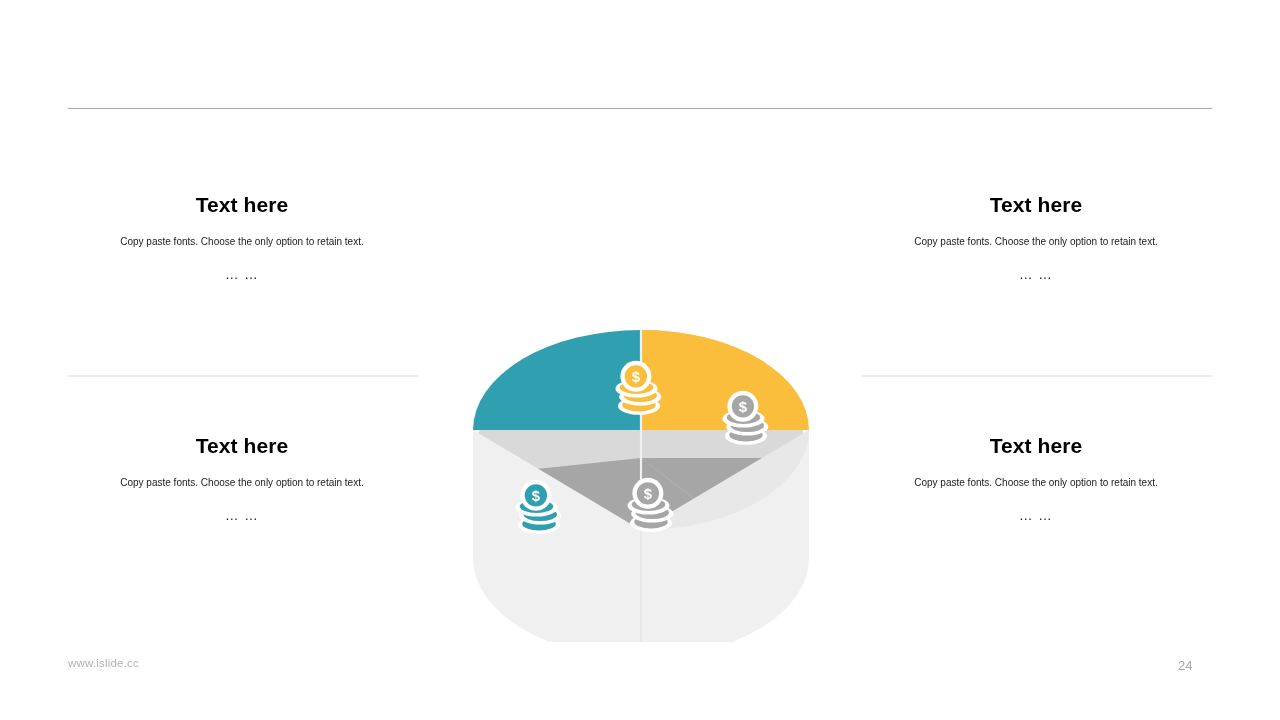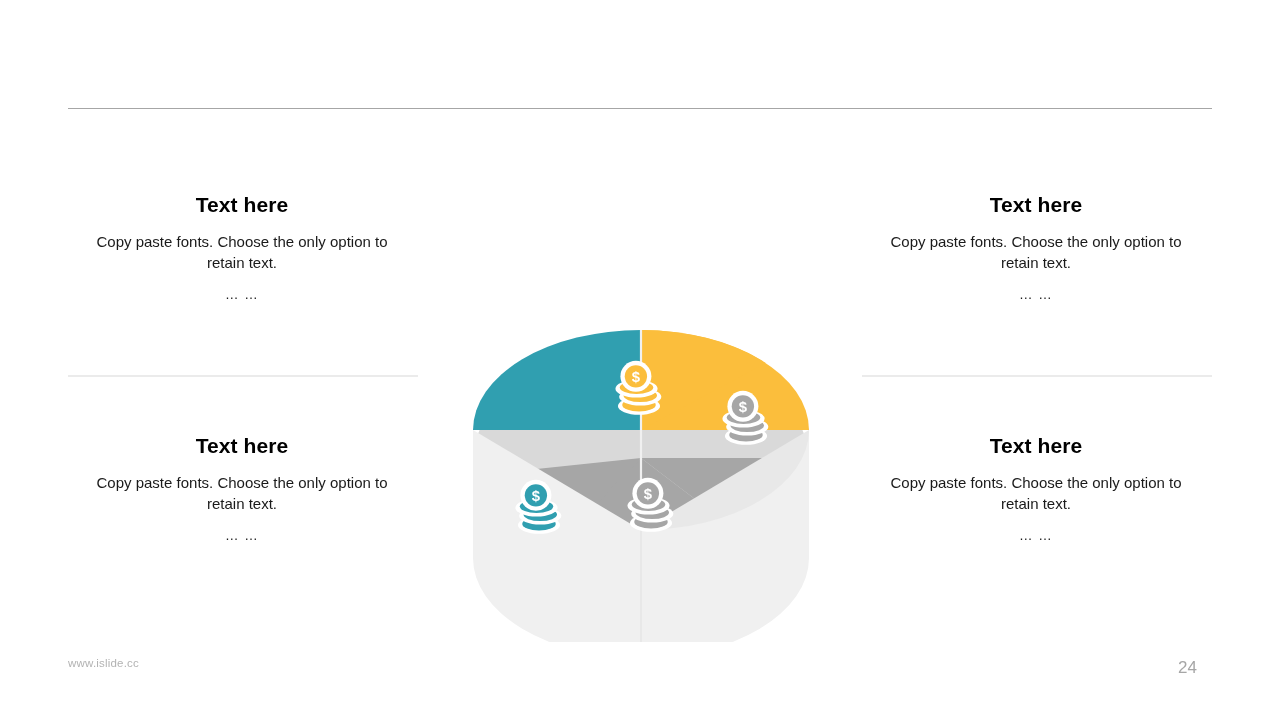--- a/index.html
+++ b/index.html
@@ -53,21 +53,21 @@
 
   .tb-title {
     font-size: 21px;
     font-weight: bold;
     color: #000000;
     line-height: 26px;
     margin: 0 0 14px 0;
     letter-spacing: 0.1px;
   }
   .tb-body {
-    font-size: 15px;
+    font-size: 10px;
     color: #1a1a1a;
     line-height: 20.5px;
     margin: 12px;
     padding: 0 18px;
   }
   .tb-dots {
     font-size: 13.5px;
     color: #1a1a1a;
     line-height: 20.5px;
     margin: 3px 0 0 0;
@@ -90,21 +90,21 @@
     left: 68px;
     top: 657px;
     font-size: 11.5px;
     color: #b3b3b3;
     letter-spacing: 0.2px;
   }
   .footer-right {
     position: absolute;
     left: 1178px;
     top: 658px;
-    font-size: 17px;
+    font-size: 13px;
     color: #a6a6a6;
   }
 </style>
 </head>
 <body>
 
 <div class="slide">
 
   <div class="top-rule"></div>
   <div class="divider left"></div>

